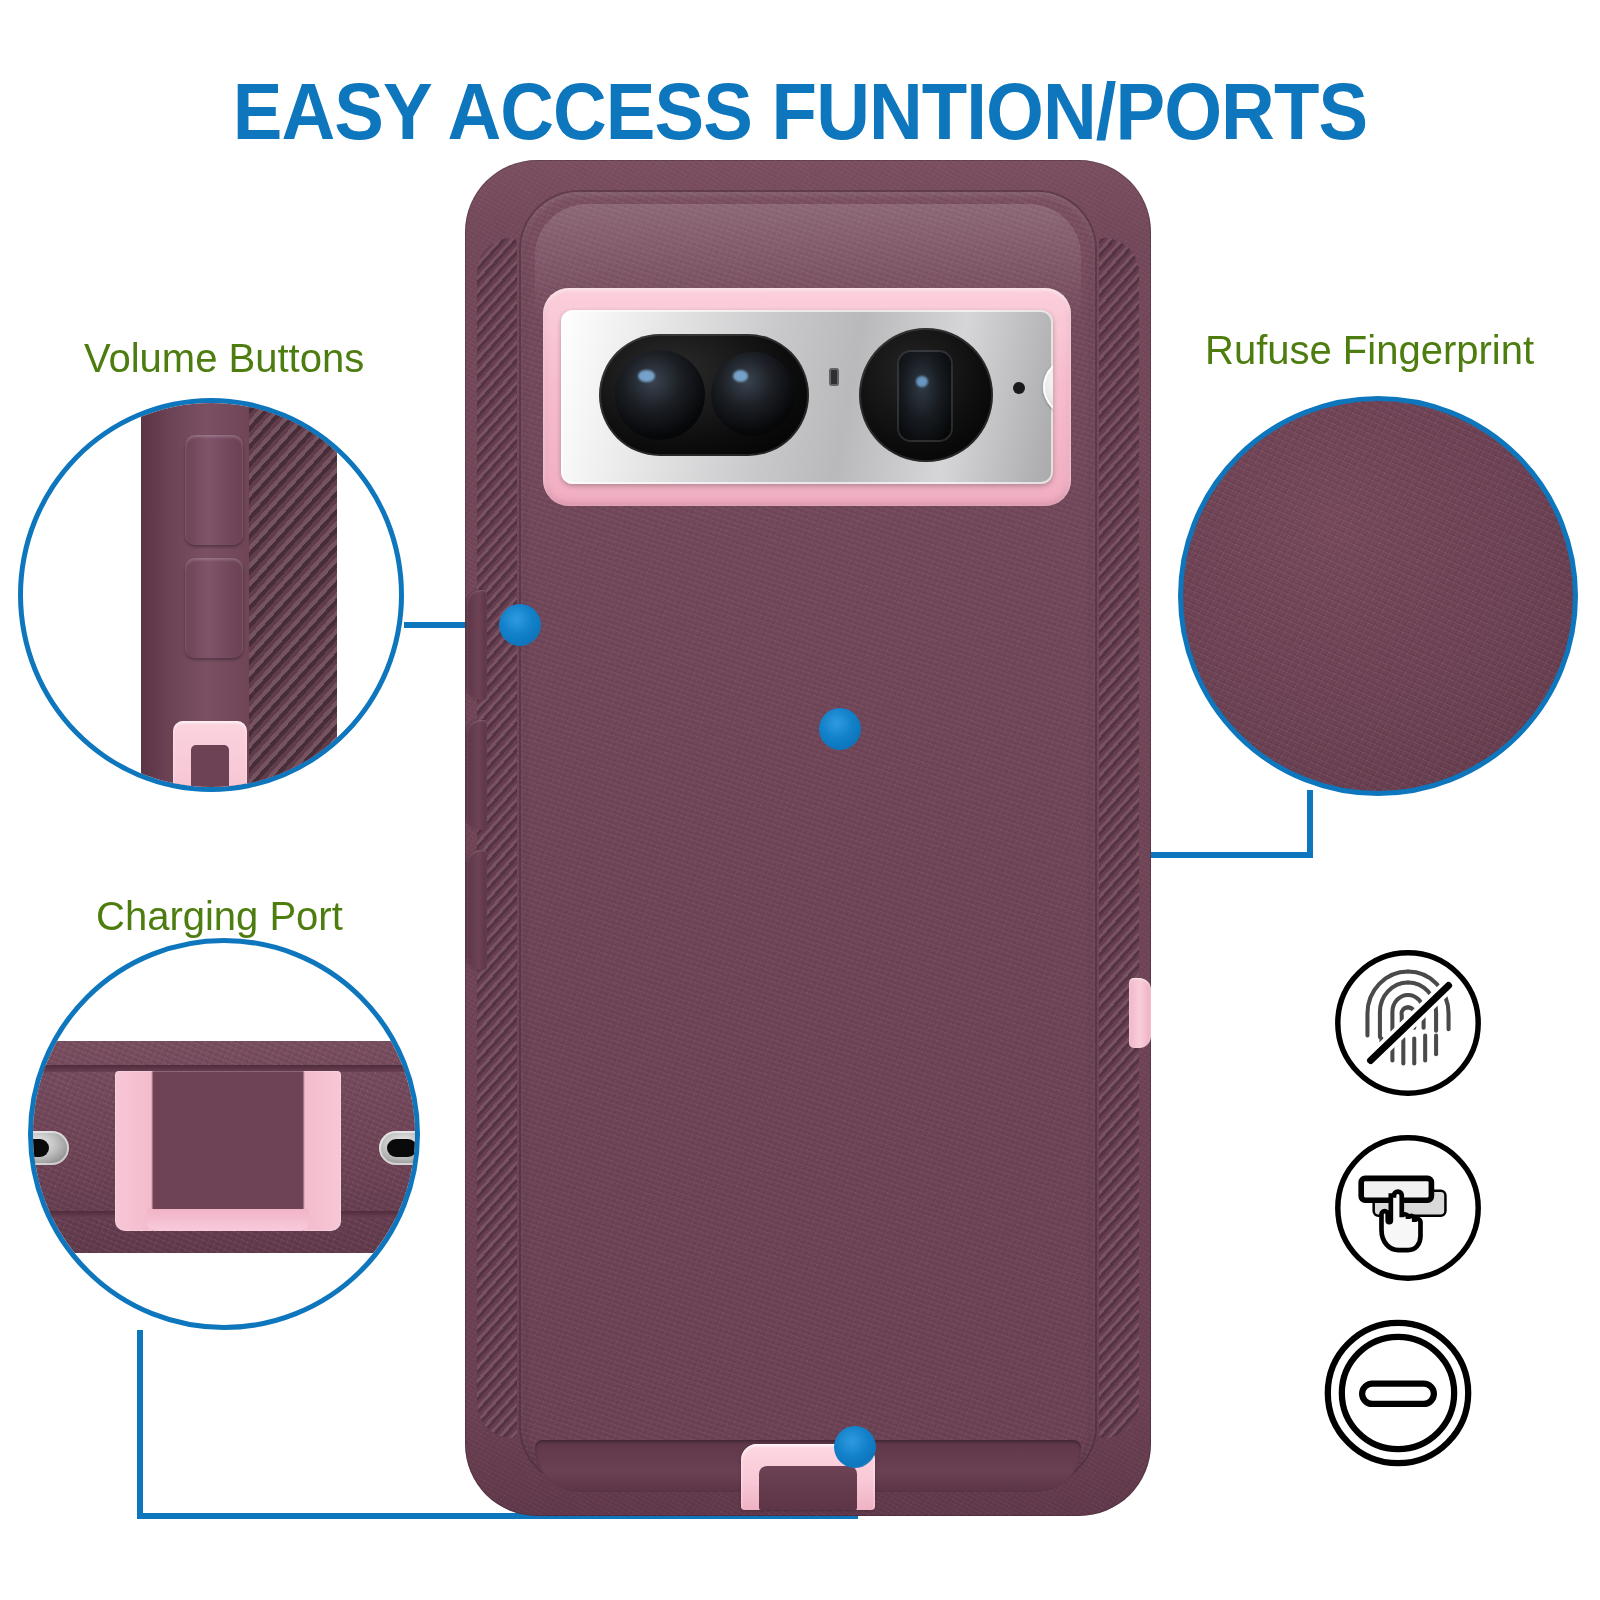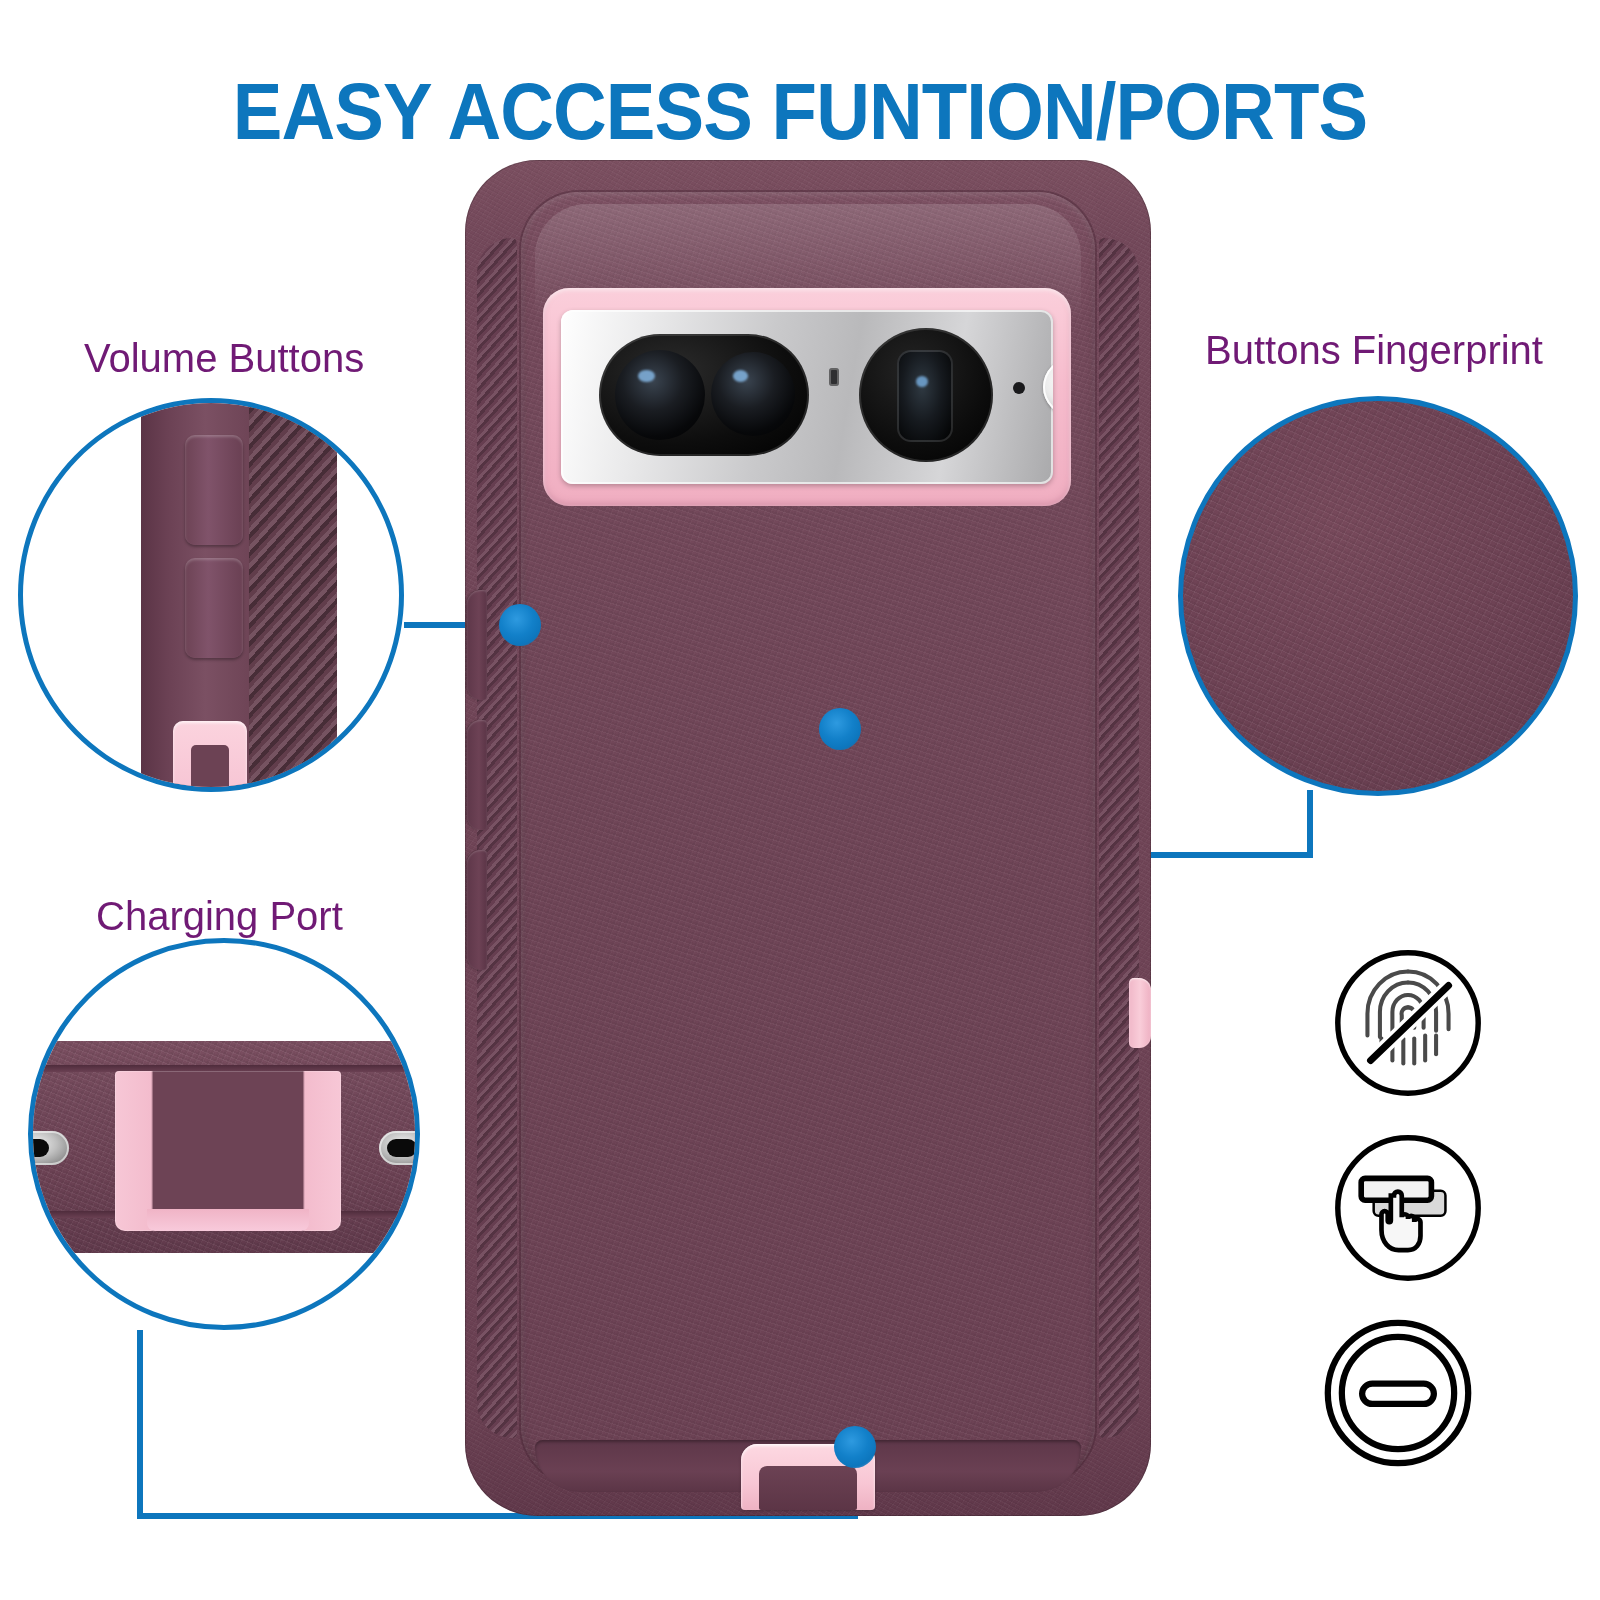--- a/index.html
+++ b/index.html
@@ -30,21 +30,21 @@
     letter-spacing: -1px;
     transform: scaleX(0.93);
     transform-origin: center center;
     white-space: nowrap;
     line-height: 1;
   }
 
   
   .callout-label {
     position: absolute;
-    color: #701a75;
+    color: #4d7c0f;
     font-size: 40px;
     font-weight: 400;
     white-space: nowrap;
     line-height: 1;
   }
   #label-volume   { left: 84px;  top: 338px; }
   #label-charging { left: 96px;  top: 868px; margin-top: 28px; }
   #label-fingerprint { left: 1205px; top: 330px; }
 
   
@@ -492,21 +492,21 @@
     <div class="cz-lipline" id="cz-lip-bot"></div>
     <div class="cz-flap"></div>
     <div class="cz-grille" id="cz-grille-l"></div>
     <div class="cz-grille" id="cz-grille-r"></div>
   </div>
 
   <div class="zoom-circle" id="zc-finger"></div>
 
   <div class="callout-label" id="label-volume">Volume Buttons</div>
   <div class="callout-label" id="label-charging">Charging Port</div>
-  <div class="callout-label" id="label-fingerprint">Buttons Fingerprint</div>
+  <div class="callout-label" id="label-fingerprint">Rufuse Fingerprint</div>
 
   <div class="marker-dot" id="dot-volume"></div>
   <div class="marker-dot" id="dot-center"></div>
   <div class="marker-dot" id="dot-charging"></div>
 
   <svg class="feature-icon" id="icon-nofingerprint" viewBox="0 0 100 100">
     <circle cx="50" cy="50" r="45" fill="#ffffff" stroke="#000000" stroke-width="3.5"></circle>
     <g fill="none" stroke="#4a4a4a" stroke-width="2.6" stroke-linecap="round">
       <path d="M50 32 a10 11 0 0 1 10 11 v10"></path>
       <path d="M50 32 a10 11 0 0 0 -10 11 v12"></path>

